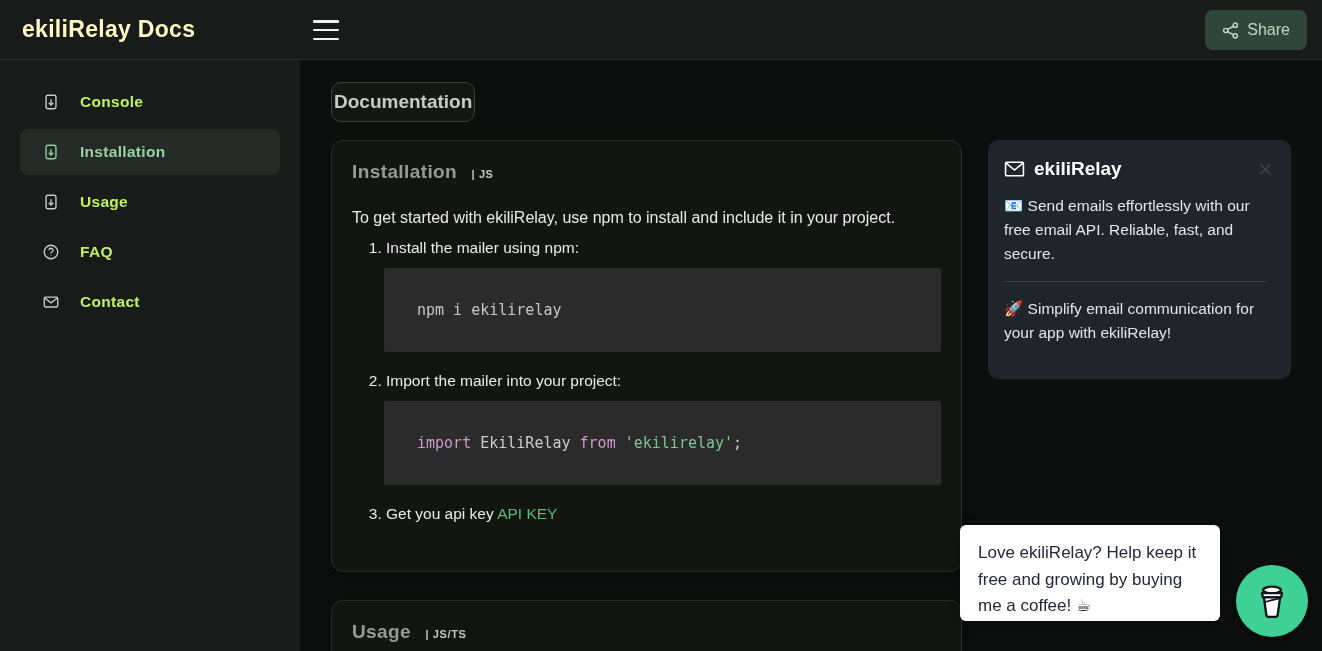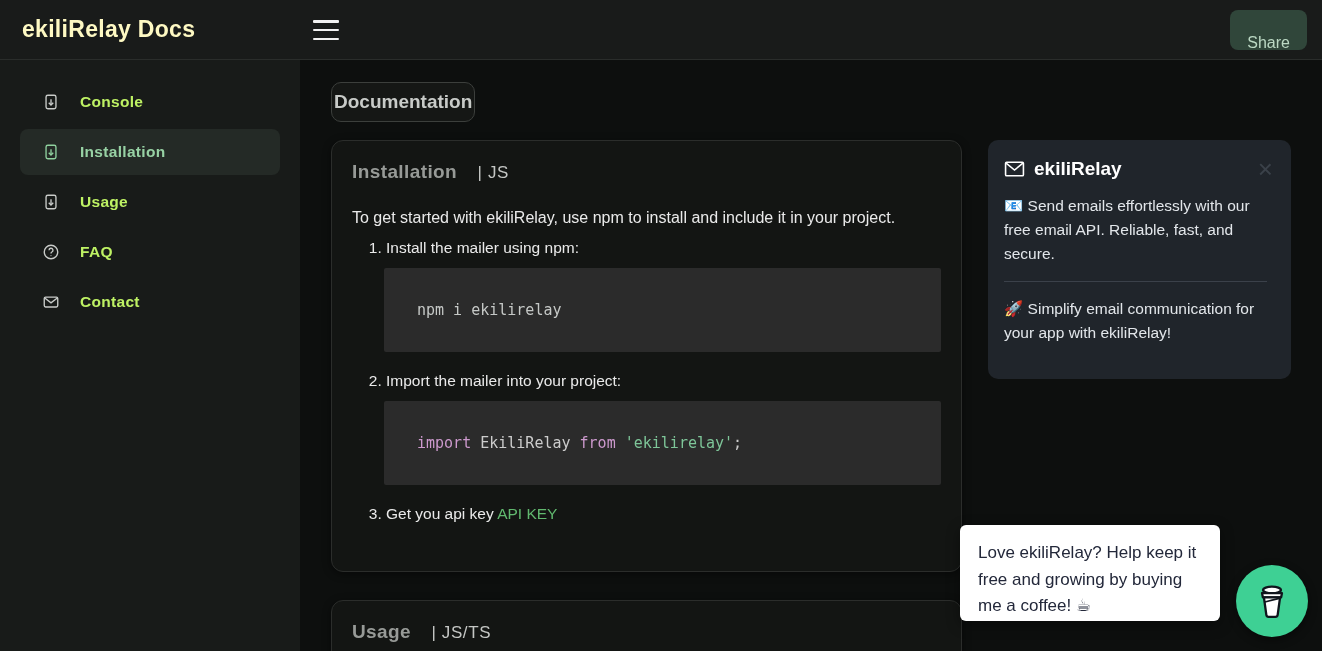--- a/index.html
+++ b/index.html
@@ -24,21 +24,21 @@
   .hamburger {
     position:absolute; left:313px; top:17px; width:28px; height:26px;
     background:transparent; border:none; cursor:pointer;
     display:flex; flex-direction:column; justify-content:space-between; padding:3px 0;
   }
   .hamburger span { display:block; width:26px; height:2.5px; background:#f2f2f2; border-radius:1px; }
   .share-btn {
     position:absolute; right:15px; top:10px; height:40px; padding:16px 17px;
     background:#30463a; color:#bcd9c4; border:none; border-radius:8px;
     font-size:16px; font-family:inherit; cursor:pointer;
-    display:flex; align-items:center; gap:8px;flex-direction:column;
+    display:flex; align-items:center; gap:8px;
   }
   .share-btn svg { stroke:#bcd9c4; }
 
   
   .sidebar {
     position:absolute; top:60px; left:0; width:300px; height:591px;
     background:#181b19; padding-top:19px;
   }
   .nav-item {
     height:46px; margin:0 20px 4px 20px; border-radius:8px;
@@ -58,21 +58,21 @@
   }
   .doc-card {
     position:absolute; left:331px; width:631px;
     background:#131513; border:1px solid #2b2d2b; border-radius:12px;
     box-shadow:0 2px 8px rgba(0,0,0,0.45);
     padding:20px 20px;
   }
   .card-installation { top:140px; height:432px; overflow:hidden; }
   .card-usage { top:600px; height:80px; overflow:hidden; }
   .card-title { font-size:19px; font-weight:700; color:#979a97; letter-spacing:0.4px; }
-  .card-lang { font-size:17px; font-weight:400; color:#c4c6c4; margin-left:16px; letter-spacing:0.6px; }
+  .card-lang { font-size:11px; font-weight:700; color:#c4c6c4; margin-left:10px; letter-spacing:0.6px; }
   .intro { margin:26px 0 12px 0; font-size:16px; color:#eaeaea; }
   .doc-card ol { margin:0 0 0 13px; padding-left:21px; }
   .doc-card li { font-size:15.5px; color:#eaeaea; }
   pre {
     background:#2b2b2b; border-radius:2px;
     margin:11px 0 20px -2px; padding:33px 18px 33px 33px;
     font-family:"DejaVu Sans Mono","Liberation Mono",monospace;
     font-size:15px; color:#c5c8c6; white-space:pre; line-height:1.2;
   }
   code { font-family:inherit; }

